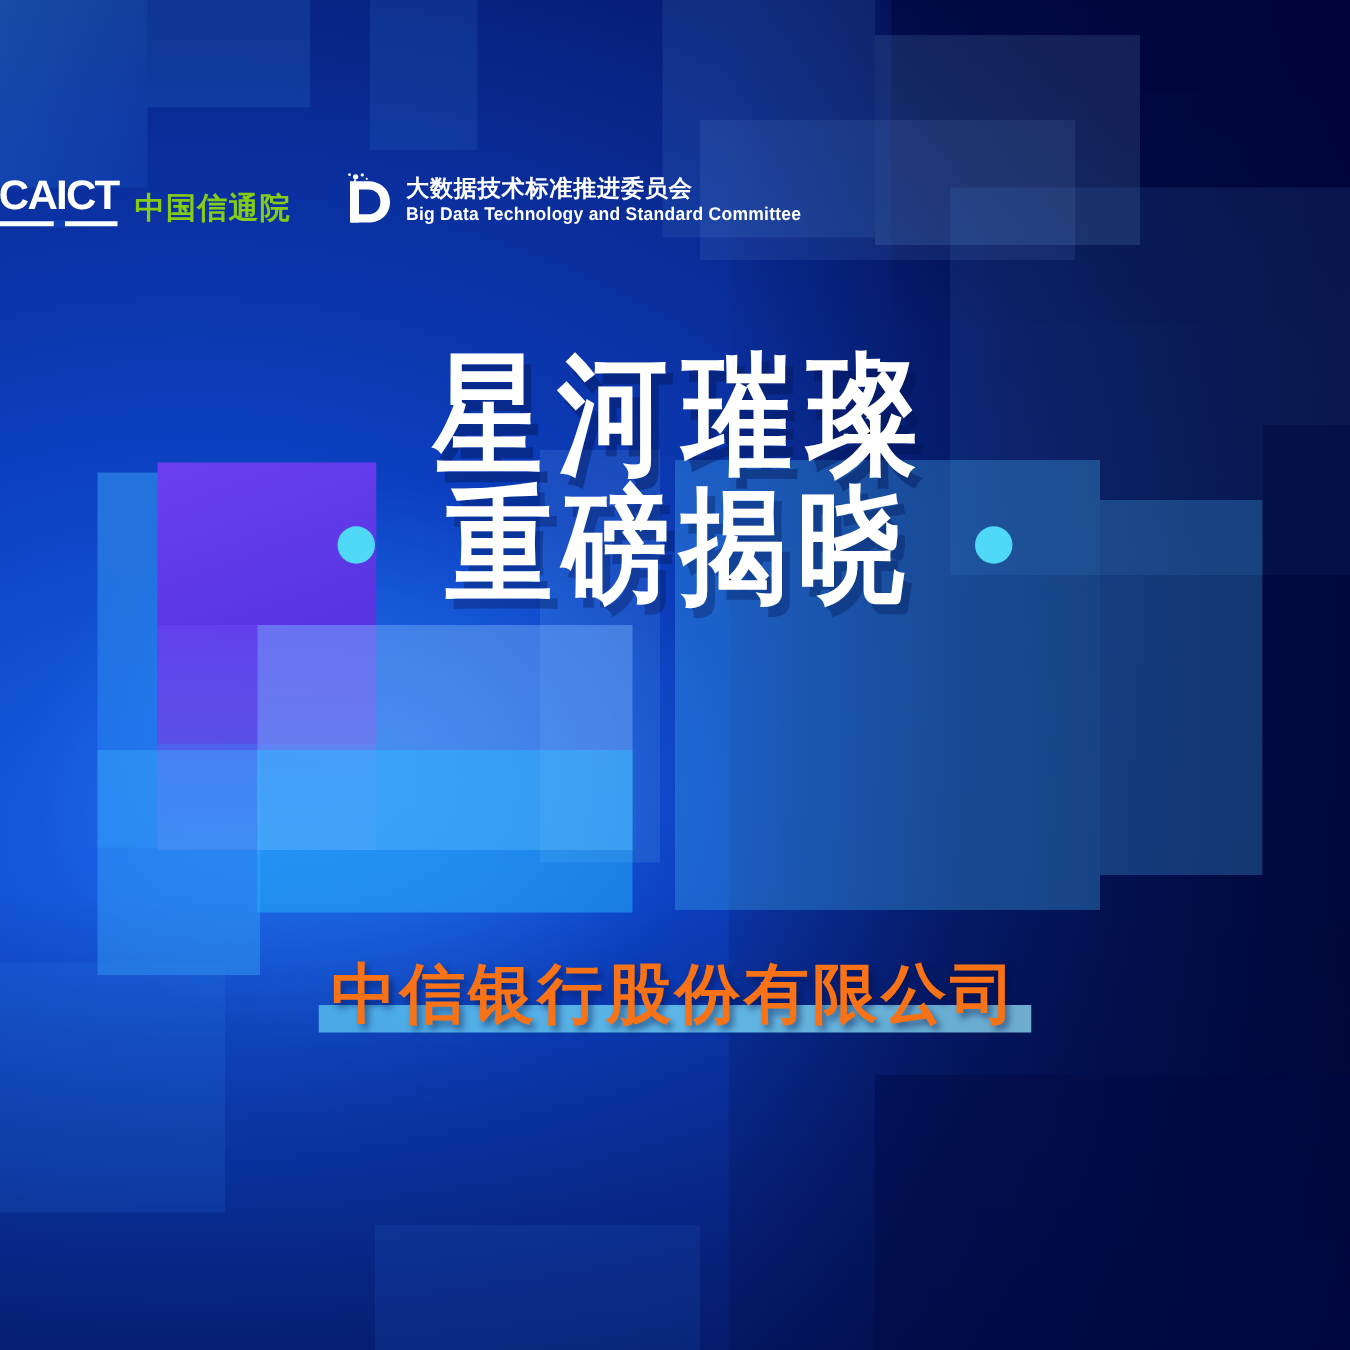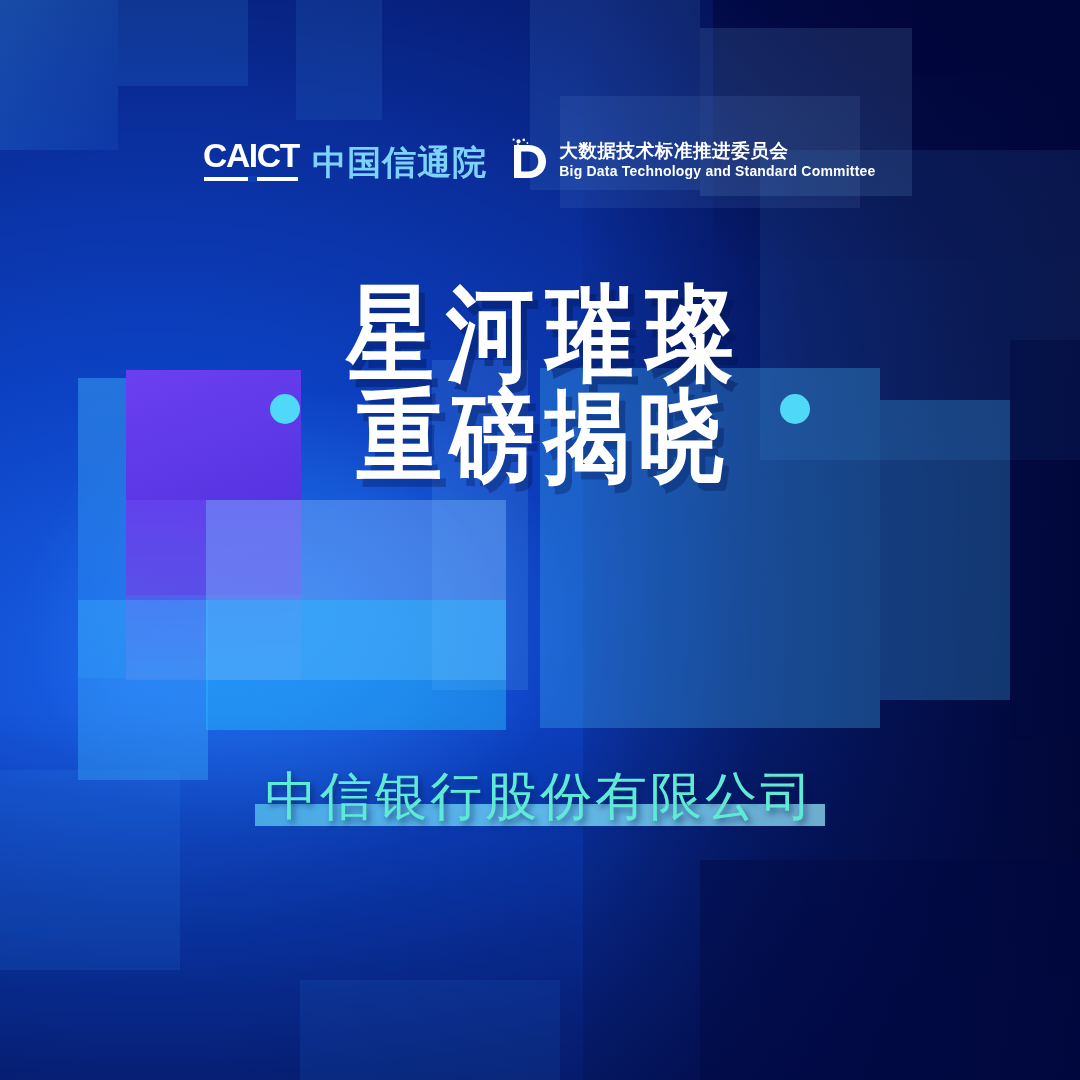--- a/index.html
+++ b/index.html
@@ -41,37 +41,37 @@
     width:72%; height:58%;
     background:radial-gradient(closest-side,rgba(46,140,255,.55),rgba(46,140,255,0) 72%);
   }
 
   
   .blk{ position:absolute; }
 
   
   .header{
     position:absolute; left:0; right:0; top:138px;
-    display:flex; align-items:center; justify-content:center; gap:21px;
+    display:flex; align-items:center; justify-content:flex-start; gap:41px;
     z-index:6;
   }
   .logo-caict{ display:flex; align-items:flex-end; gap:14px; }
   .caict-mark{ display:flex; flex-direction:column; align-items:stretch; }
   .caict-word{
     color:#fff; font-weight:bold; font-size:33px; letter-spacing:-1.4px;
     line-height:1; font-family:"Liberation Sans",sans-serif;
     transform:scaleX(1.02);
   }
   .caict-rule{ height:4px; background:#fff; margin-top:5px; position:relative; }
   .caict-rule::after{
     content:""; position:absolute; left:46%; top:-1px; width:9px; height:6px;
     background:#0d3fb4;
   }
   .caict-cn{
-    color:#7dd3fc; font-size:34px; font-weight:bold; letter-spacing:1px;
+    color:#84cc16; font-size:24px; font-weight:bold; letter-spacing:1px;
     line-height:1; padding-bottom:2px;
   }
   .logo-bigdata{ display:flex; align-items:center; gap:11px; }
   .bd-mark{ position:relative; width:40px; height:44px; }
   .bd-mark svg{ display:block; }
   .bd-text{ display:flex; flex-direction:column; gap:3px; }
   .bd-cn{
     color:#fff; font-size:18.5px; font-weight:bold; letter-spacing:.6px; line-height:1;
   }
   .bd-en{
@@ -105,42 +105,42 @@
   .t2{
     position:relative;
     font-size:96px; font-weight:bold; letter-spacing:1px;
     transform:scale(1.0,1.24);
     font-family:"Liberation Sans",sans-serif;
     background:linear-gradient(95deg,#f6b9ea 0%,#fbd0f4 13%,#fdeafb 25%,#ffffff 38%,#f0fbff 49%,#b8f0fe 62%,#6fe2fb 76%,#35d4f8 90%,#22cdf6 100%);
     -webkit-background-clip:text; background-clip:text;
     -webkit-text-fill-color:transparent; color:transparent;
   }
   .t3row{
-    display:flex; justify-content:center; gap:52px;
+    display:flex; align-items:center; justify-content:center; gap:52px;
   }
   .dot{
     width:30px; height:30px; border-radius:50%;
     background:#4fd8f7; flex:0 0 auto;
     box-shadow:0 0 0 0 rgba(0,0,0,0);
   }
   .t3{
     font-size:84px; font-weight:bold; color:#fff; letter-spacing:8px; text-indent:8px;
     text-shadow:6px 7px 0 rgba(3,22,84,.35);
     transform:scale(1.02,1.2);
     font-family:"Liberation Sans",sans-serif;
   }
 
   
   .companies{
     position:absolute; left:0; right:0; top:770px;
     z-index:7; text-align:center;
   }
   .comp{
     position:relative; display:inline-block;
-    font-weight:normal; color:#5eead4; white-space:nowrap;
+    font-weight:bold; color:#f97316; white-space:nowrap;
     letter-spacing:3px; line-height:1;
     text-shadow:3px 4px 6px rgba(2,14,70,.5);
   }
   .comp .band{
     position:absolute; left:-10px; right:-10px; bottom:-4px; height:42%;
     background:linear-gradient(90deg,rgba(96,210,246,.70),rgba(120,220,250,.78) 55%,rgba(150,232,252,.72));
     z-index:-1;
   }
   .c1{ font-size:52px; margin-bottom:44px; }
   .c2{ font-size:52px; }

